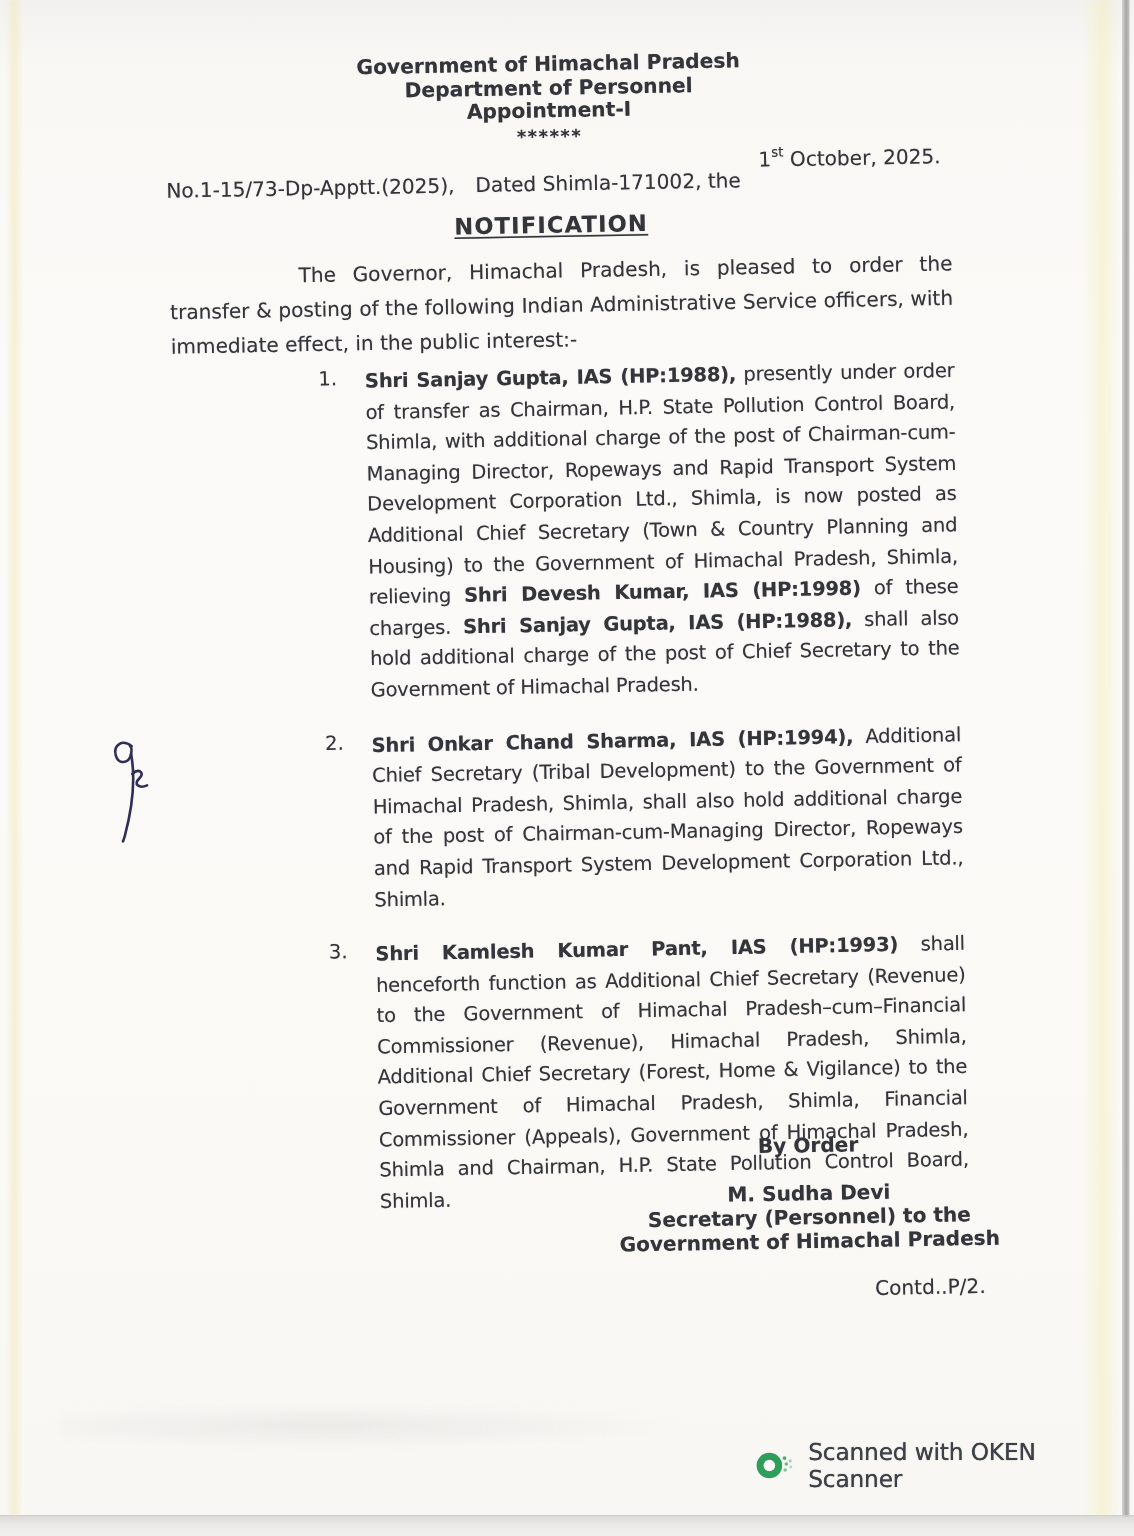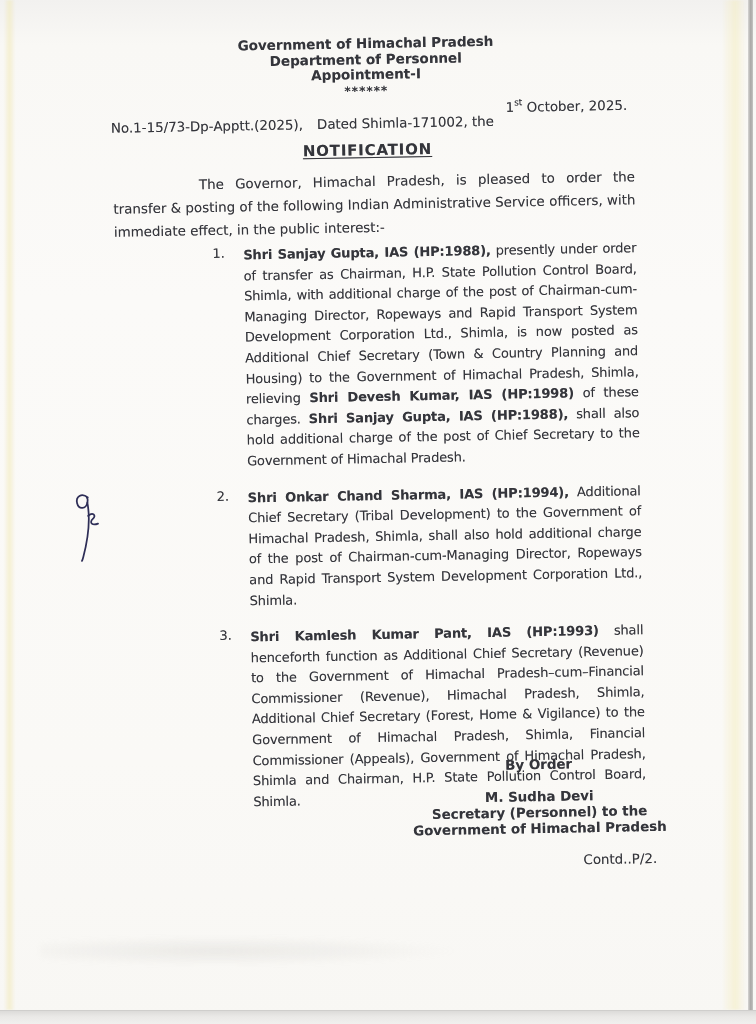--- a/index.html
+++ b/index.html
@@ -143,19 +143,31 @@
     <svg class="mark" viewBox="0 0 30 72">
       <g fill="none" stroke-width="1.7" stroke-linecap="round" stroke-linejoin="round" stroke="#2e2e57">
         <path d="M17,6 C11,1 5,5 6.5,11.5 C8,18 15,17.5 16.5,11 C17.1,8.2 16.8,6.6 16,6"></path>
         <path d="M16.5,11 C19,26 17.2,44 11.5,64 C11,65.8 10.6,66.8 10.2,67.6"></path>
         <path d="M17,24 c4.5,-4 8.5,-0.5 4.5,3 c-4,3.5 -0.5,6.8 5,4.6"></path>
       </g>
     </svg>
 
   </div>
 
+  <div class="footer">
+    <svg width="26" height="22" viewBox="0 0 26 22">
+      <circle cx="10" cy="11" r="8.6" fill="#2e9e5a"></circle>
+      <circle cx="10" cy="11" r="3.9" fill="#fbfaf8"></circle>
+      <circle cx="20.2" cy="6" r="1.3" opacity="0.85" fill="#2e9e5a"></circle>
+      <circle cx="21.4" cy="10" r="1.2" opacity="0.7" fill="#2e9e5a"></circle>
+      <circle cx="20.6" cy="14" r="1.2" opacity="0.6" fill="#2e9e5a"></circle>
+      <circle cx="24" cy="8" r="1" opacity="0.45" fill="#2e9e5a"></circle>
+      <circle cx="24.4" cy="12" r="1" opacity="0.35" fill="#2e9e5a"></circle>
+    </svg>
+    <span class="ftext">Scanned with OKEN Scanner</span>
+  </div>
 
   <div class="smudge"></div>
   <div class="edge-left"></div>
   <div class="edge-right-warm"></div>
   <div class="edge-right-line"></div>
   <div class="bottom-strip"></div>
 </div>
 
 </body></html>

